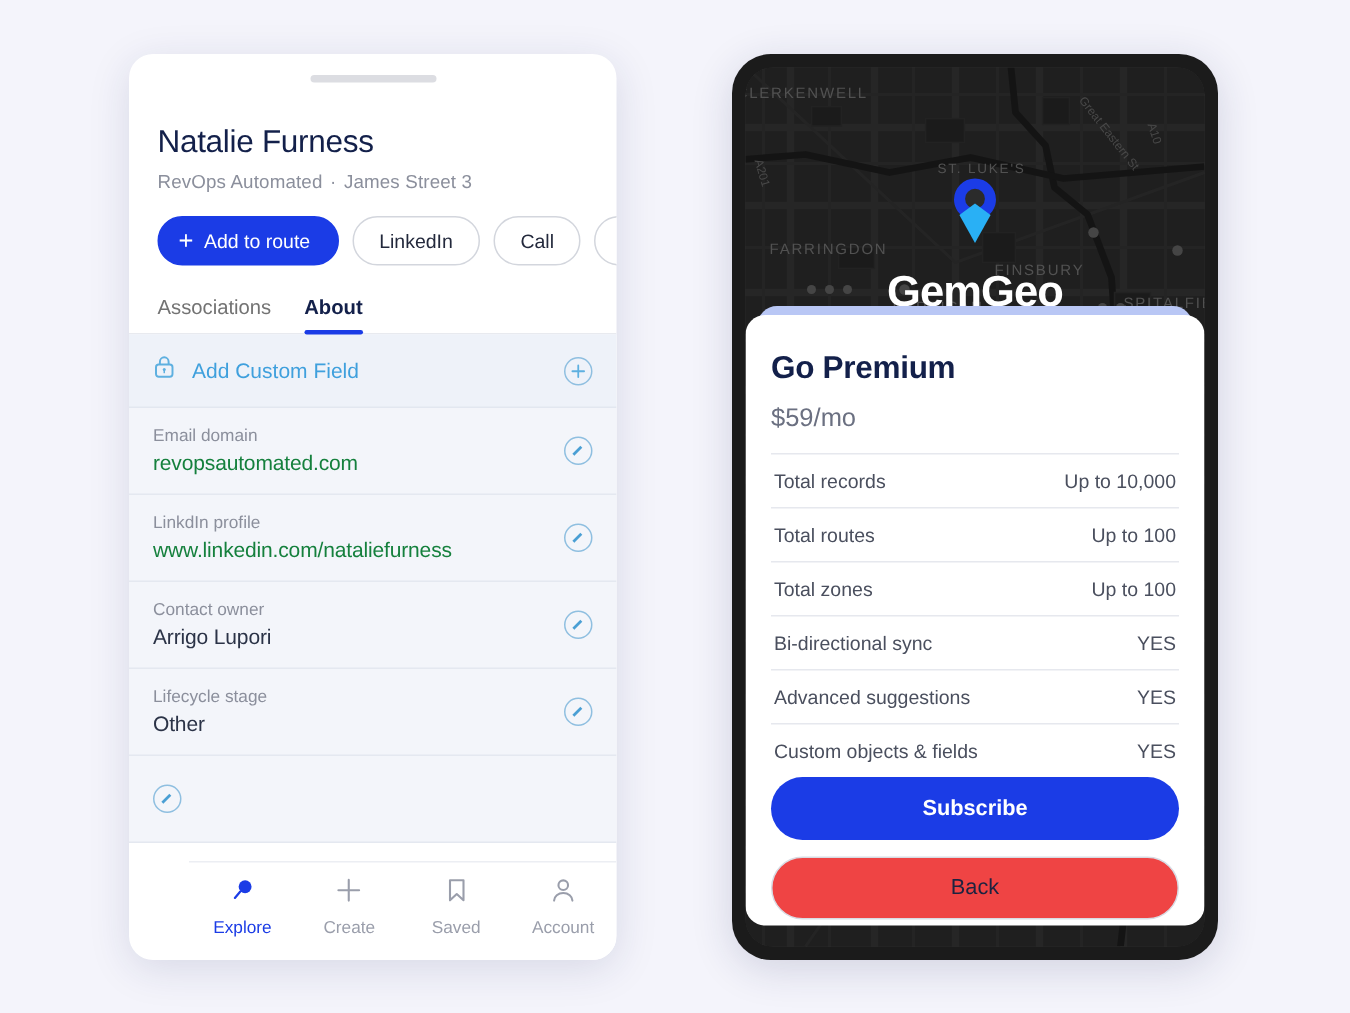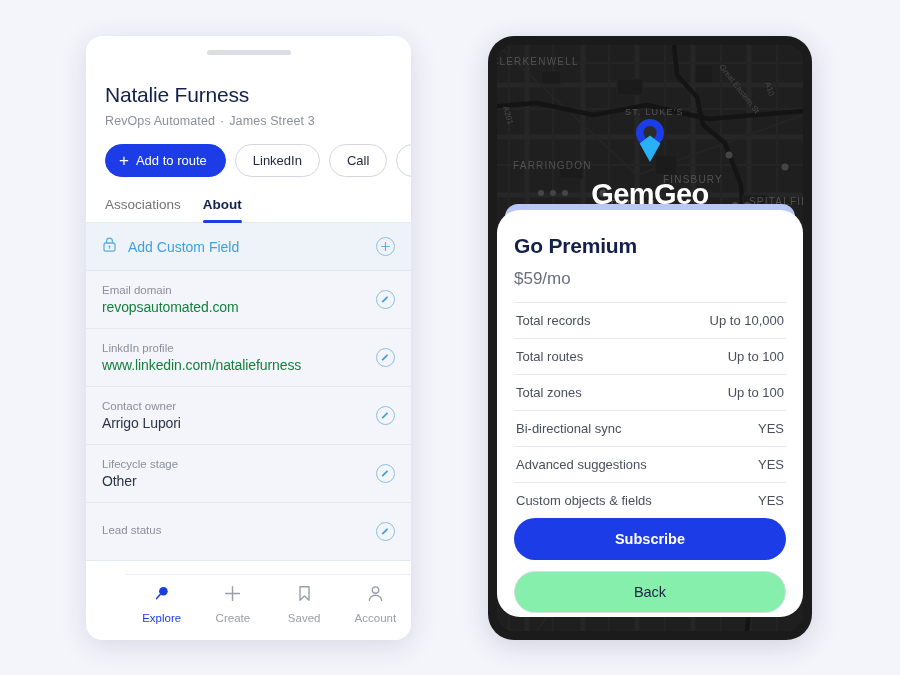--- a/index.html
+++ b/index.html
@@ -138,21 +138,21 @@
   .brand-word {
     font-size:29px; font-weight:bold; color:#fff; letter-spacing:-.6px;
   }
 
   .sheet-back {
     position:absolute; left:8px; right:8px; top:159px; height:26px;
     background:#b9c7f5; border-radius:13px 13px 0 0; z-index:4;
   }
   .sheet {
     position:absolute; left:0; right:0; top:165px; bottom:14px;
-    background:#fff; border-radius:23px;
+    background:#fff; border-radius:13px;
     z-index:5; padding:24px 17px 0 17px;
     display:flex; flex-direction:column;
   }
   .premium-title {
     font-size:21px; font-weight:bold; color:#13204a; letter-spacing:-.2px;
   }
   .premium-price {
     margin-top:11px; margin-bottom:13px;
     font-size:17px; color:#6b7081;
   }
@@ -168,21 +168,21 @@
   .btn {
     height:42px; border-radius:21px;
     display:flex; align-items:center; justify-content:center;
     font-size:14.5px;
   }
   .btn.subscribe {
     background:#1b3ce6; color:#fff; font-weight:bold;
     margin-bottom:11px;
   }
   .btn.back {
-    background:#86efac; color:#1c2340;
+    background:#ef4444; color:#1c2340;
     border:1px solid #d8dbe3;
   }
 </style>
 </head>
 <body>
 
 <div class="stage">
 
   <div class="left-phone">
 
@@ -281,24 +281,20 @@
           <div class="field-value">Other</div>
         </div>
         <span class="icon-circle">
           <svg width="11" height="11" viewBox="0 0 11 11">
             <path d="M2.3 8.7 L7.6 3.4 L8.9 4.7 L3.6 10 Z" fill="#4a9fd4" transform="translate(-0.7,-1.2)"></path>
           </svg>
         </span>
       </div>
 
       <div class="field-row">
-        <div class="txt">
-          <div class="field-label">Lead status</div>
-          <div class="field-value"></div>
-        </div>
         <span class="icon-circle">
           <svg width="11" height="11" viewBox="0 0 11 11">
             <path d="M2.3 8.7 L7.6 3.4 L8.9 4.7 L3.6 10 Z" fill="#4a9fd4" transform="translate(-0.7,-1.2)"></path>
           </svg>
         </span>
       </div>
 
     </div>
 
     <div class="bottom-nav">

